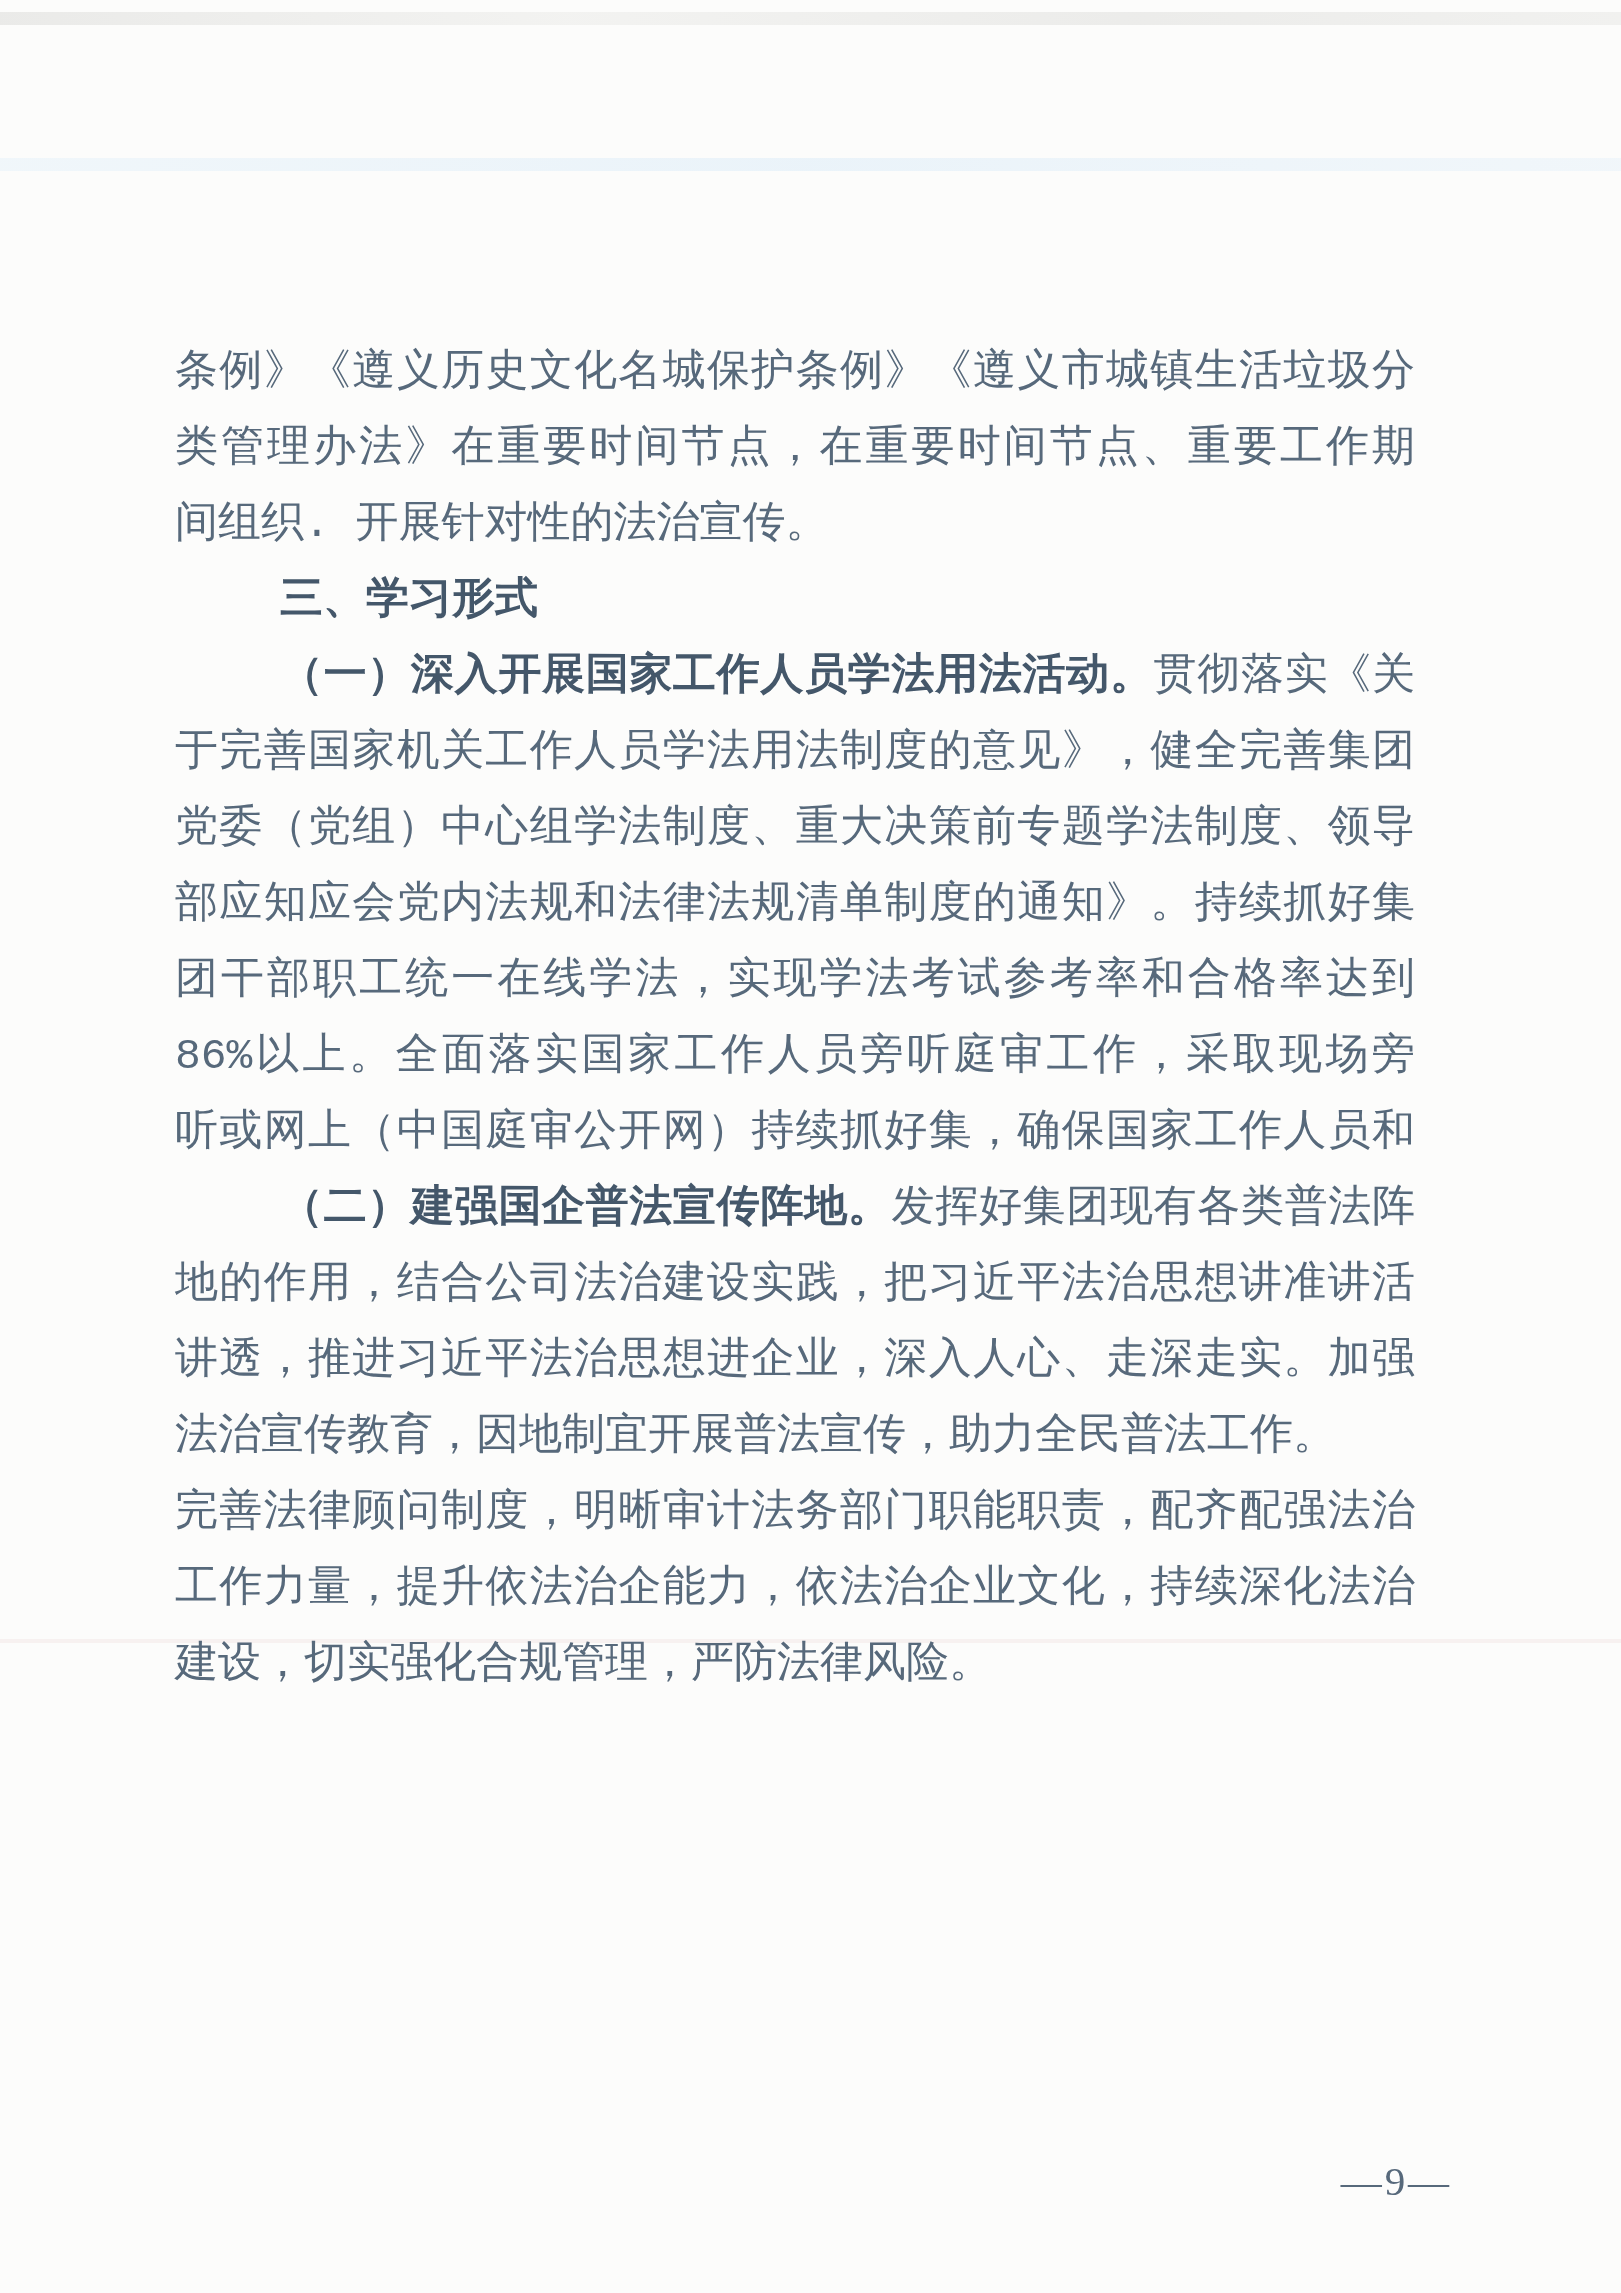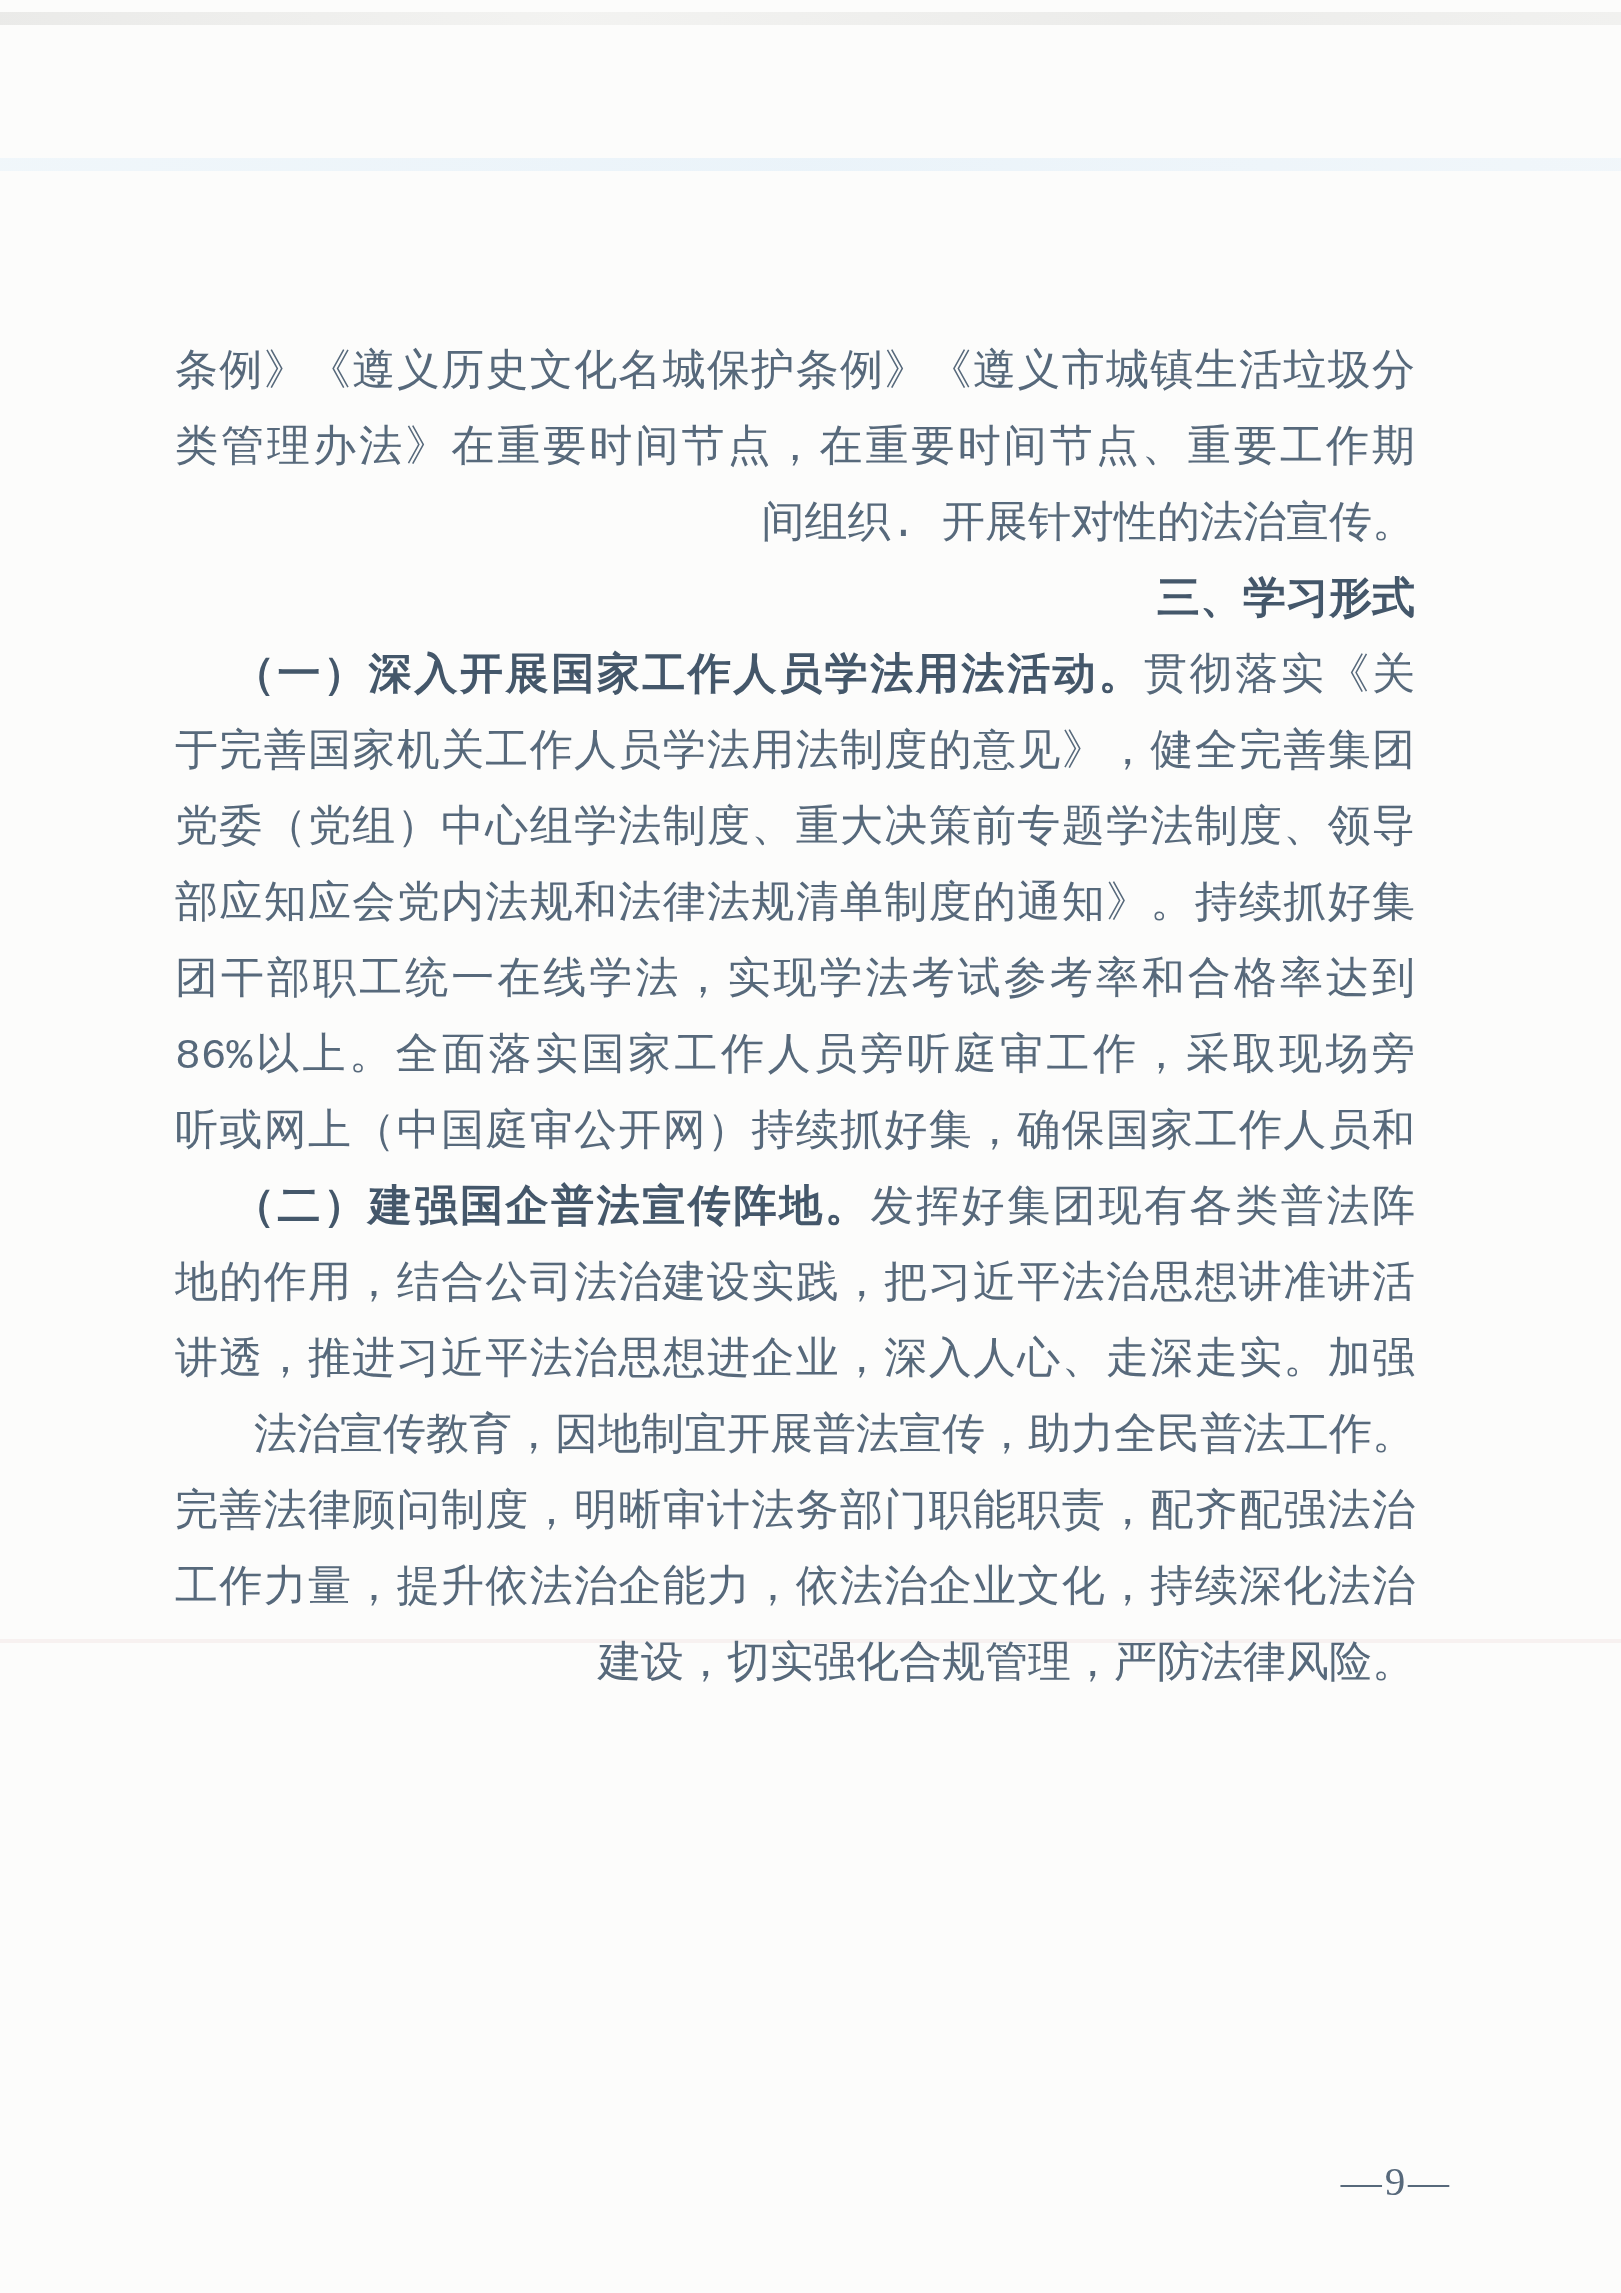--- a/index.html
+++ b/index.html
@@ -42,29 +42,29 @@
     top:335px;left:175px;
     width:1240px;
     font-family:Liberation Mono, monospace;
   }
   .line{
     height:76px;
     line-height:76px;
     font-size:43px;
     color:var(--ink);
     white-space:normal;
-    text-align:right;
+    text-align:left;
   }
   .line.fill{
     text-align:justify;
     text-align-last:justify;
   }
   .line.indent{ text-indent:57px; }
   .line.heading .seg{ font-weight:bold; color:var(--ink-bold); }
-  .seg.bold{ font-weight:bold; color:var(--ink-bold); }
+  .seg.bold{ font-weight:bold; color:var(--ink-bold);margin-left:48px; }
   .page-number{
     position:absolute;
     top:2152px;
     right:169px;
     font-size:41px;
     line-height:59px;
     letter-spacing:2.9px;
     color:var(--ink);
   }
 </style>

